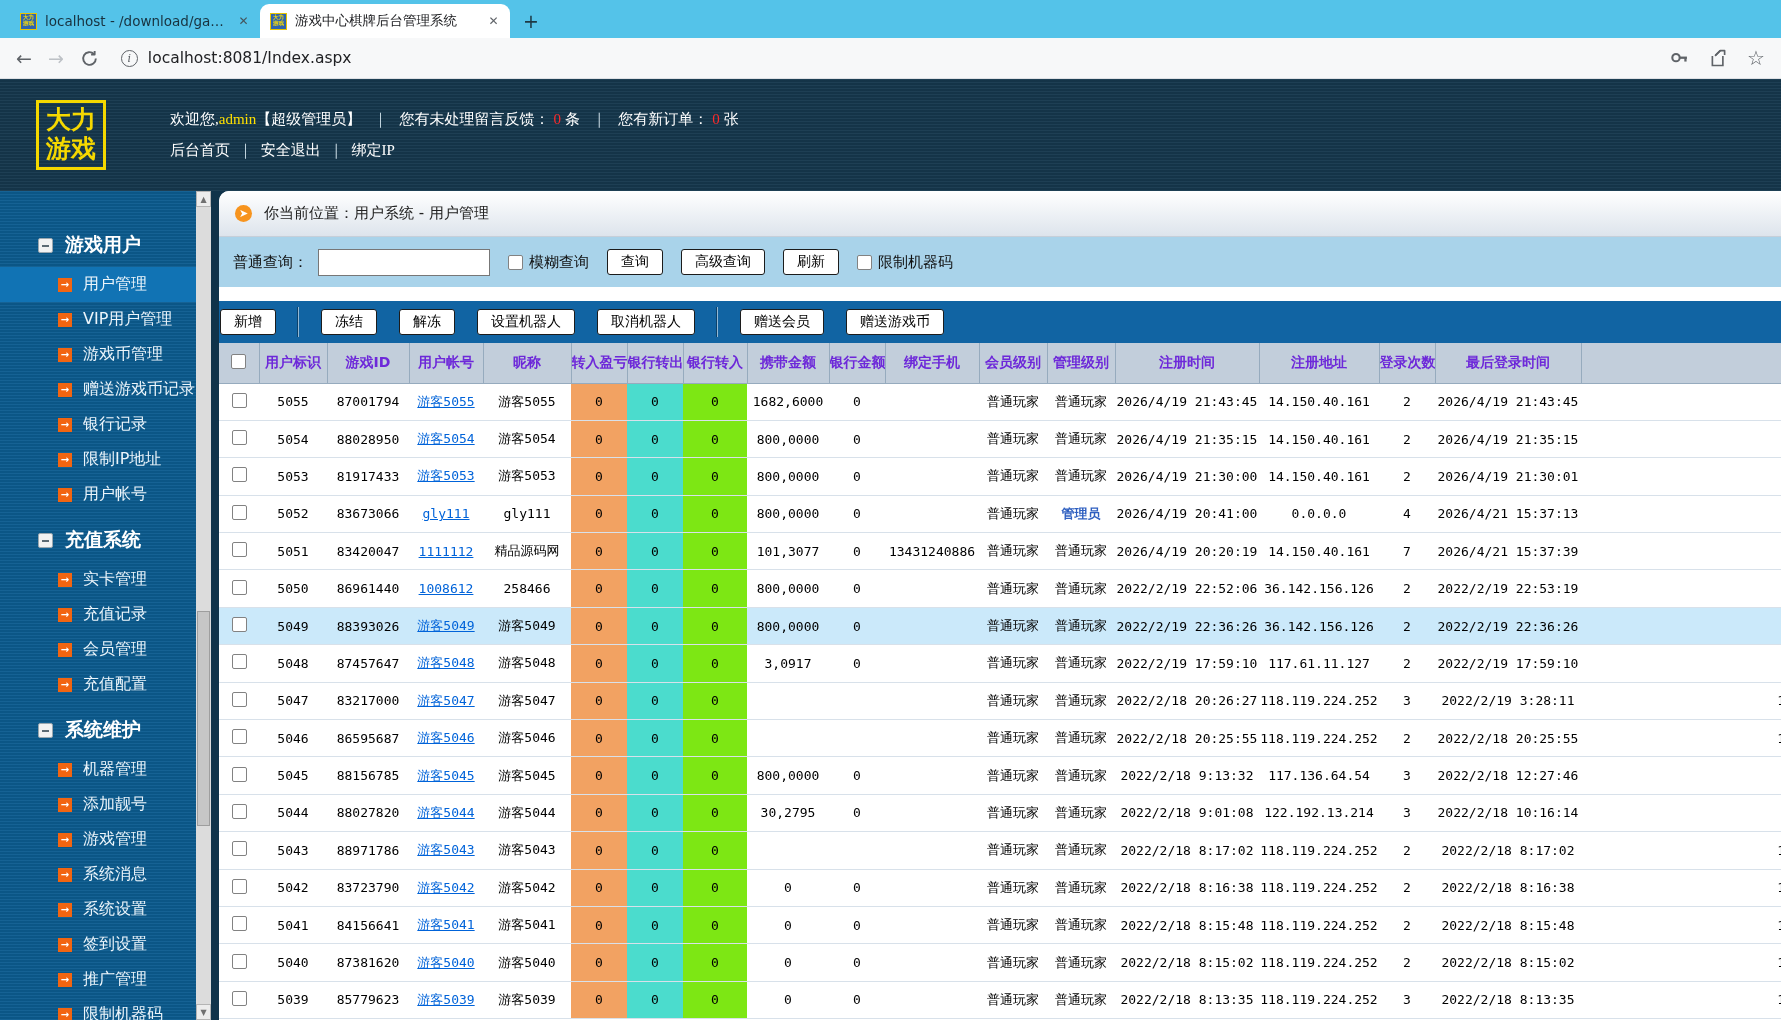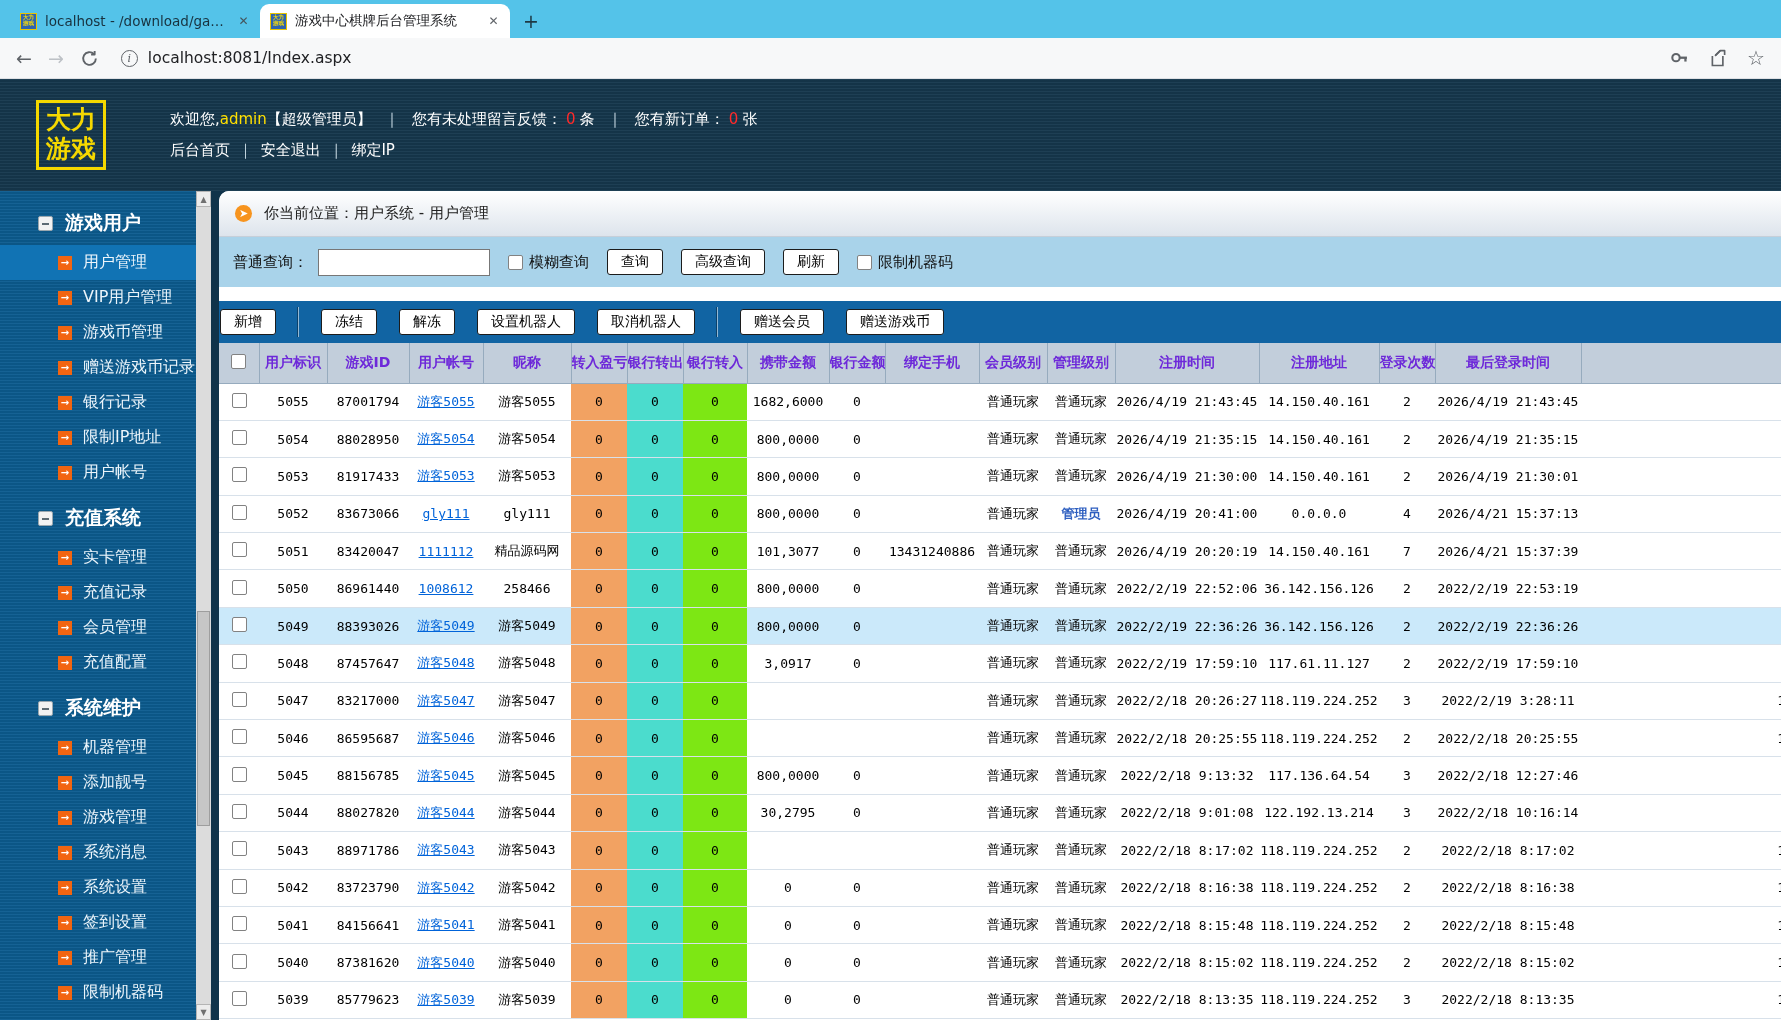--- a/index.html
+++ b/index.html
@@ -35,32 +35,32 @@
 
   
   .app-header { height:112px; background:#16384e;
     background-image:repeating-linear-gradient(180deg, rgba(255,255,255,.035) 0 1px, rgba(0,0,0,.08) 1px 3px);
     display:flex; align-items:center; }
   .logo-wrap { display:flex; align-items:center; margin-left:36px; }
   .logo-box { border:3px solid #f5d800; padding:3px 7px; text-align:center; color:#f5d800;
               font-weight:bold; font-size:25px; line-height:1.15; }
   .logo-title { color:#f5d800; font-weight:bold; font-size:46px; margin-left:10px; letter-spacing:3px; }
   .welcome { margin-left:64px; color:#fff; font-size:15px; }
-  .welcome .row1 { margin-bottom:12px; }
+  .welcome .row1 { margin-bottom:12px;font-family:Liberation Serif, serif; }
   .welcome .u { color:#ffe000; }
   .welcome .n { color:#ff2a2a; padding:0 4px; }
   .welcome .sep { padding:0 8px; color:#cfe0ea; }
-  .hlink { color:#fff; cursor:pointer; }
+  .hlink { color:#fff; cursor:pointer;font-family:Liberation Serif, serif; }
 
   
   .body-row { display:flex; height:829px; background:#10334a; }
 
   .sidebar { width:196px; background:#0c5c90;
     background-image:repeating-linear-gradient(180deg, rgba(255,255,255,.04) 0 1px, rgba(0,0,0,.07) 1px 3px);
-    padding-top:4px; overflow:hidden; }
+    padding-top:26px; overflow:hidden; }
   .sec-hd { display:flex; align-items:center; gap:12px; padding:9px 0 9px 38px; color:#fff;
             font-size:19px; font-weight:bold; margin-top:6px; }
   .minus-ic { width:15px; height:15px; background:#f2f2f2; border:1px solid #9aa7af; border-radius:2px;
               position:relative; flex:0 0 15px; }
   .minus-ic::after { content:""; position:absolute; left:3px; right:3px; top:6px; height:2px; background:#5c6a73; }
   .side-item { display:flex; align-items:center; gap:11px; padding:7px 0 7px 58px; color:#ecf5fb;
                font-size:16px; cursor:pointer; }
   .side-item.active { background:#1173b4; }
   .arrow-ic { width:14px; height:14px; background:#f26511; color:#fff; font-size:10px; font-weight:bold;
               display:flex; align-items:center; justify-content:center; flex:0 0 14px; }

